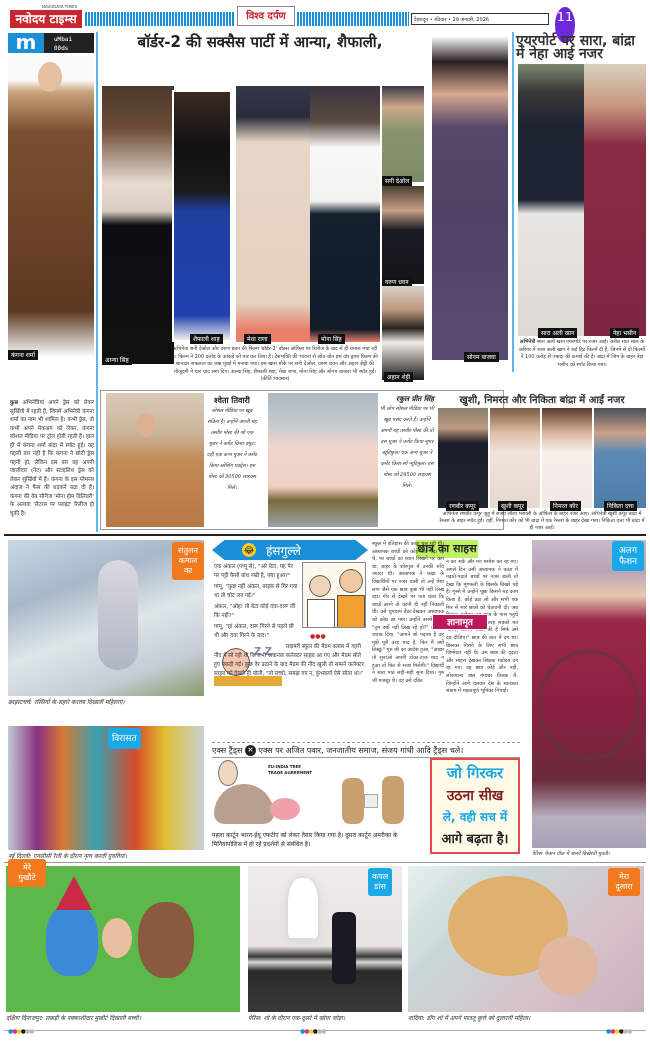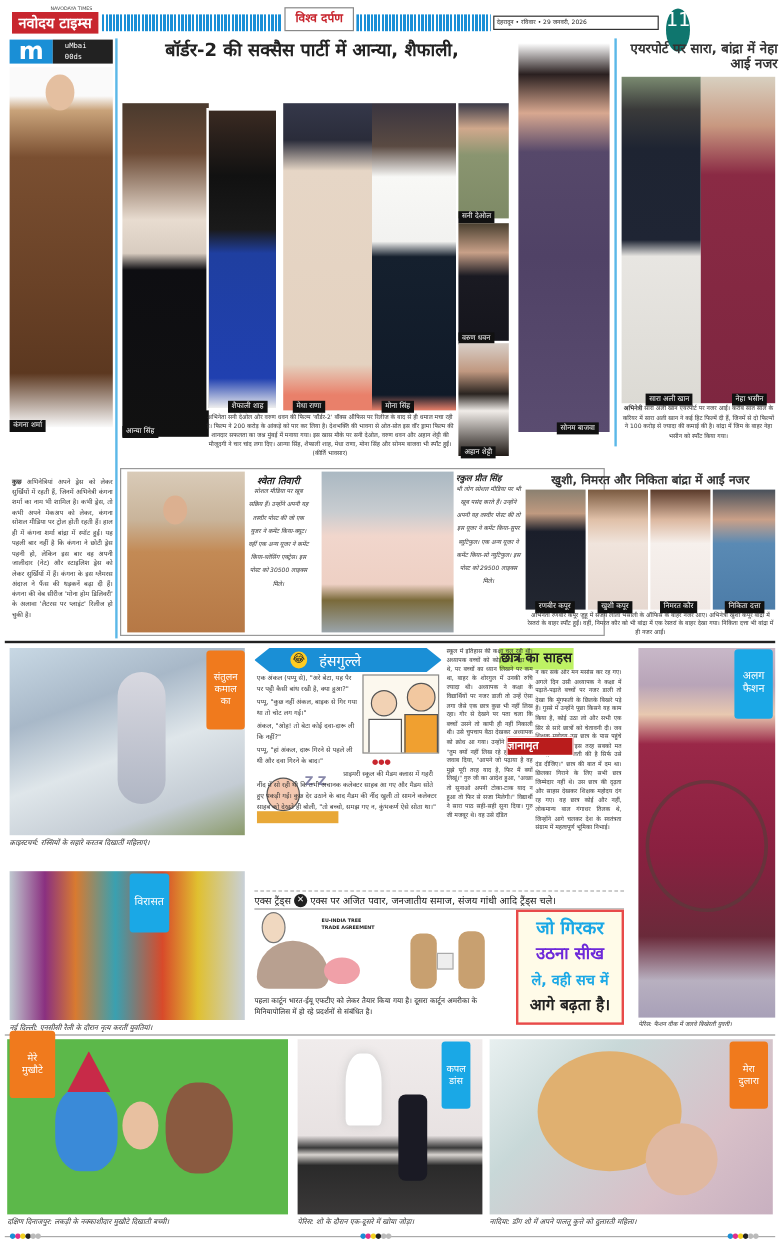--- a/index.html
+++ b/index.html
@@ -2,21 +2,21 @@
 <html><head>
 <meta charset="utf-8">
 <style>
 *{box-sizing:border-box;margin:0;padding:0}
 body{width:650px;height:1043px;background:#fff;font-family:"DejaVu Sans",sans-serif;color:#222;position:relative;overflow:hidden}
 .abs{position:absolute}
 .photo{position:absolute;overflow:hidden}
 .cap{position:absolute;background:#111;color:#fff;font-size:6px;padding:1px 3px;line-height:8px;white-space:nowrap}
 .body-txt{font-size:6px;line-height:9px;color:#333;text-align:justify}
 .italic-txt{font-style:italic;font-size:6px;line-height:11px;color:#333;text-align:center}
-.tag{position:absolute;color:#fff;font-size:11px;line-height:13px;text-align:center;padding:18px 4px;border-radius:3px;font-family:"DejaVu Sans",sans-serif}
+.tag{position:absolute;color:#fff;font-size:11px;line-height:13px;text-align:center;padding:4px 4px;border-radius:3px;font-family:"DejaVu Sans",sans-serif}
 .tag-orange{background:#f07a1d}
 .tag-blue{background:#1aa8e6}
 .hr{position:absolute;height:2px;background:#222}
 .vr{position:absolute;width:2px;background:#5bb8e8}
 </style>
 </head>
 <body>
 
 <div class="abs" style="left:0;top:0;width:650px;height:30px">
   <div class="abs" style="left:42px;top:4px;font-size:4px;color:#444">NAVODAYA TIMES</div>
@@ -24,21 +24,21 @@
     <span>नवोदय टाइम्स</span>
   </div>
   <div class="abs" style="left:85px;top:12px;width:150px;height:14px;background:repeating-linear-gradient(90deg,#1a8fd6 0 2px,#fff 2px 3px)"></div>
   <div class="abs" style="left:237px;top:6px;width:58px;height:20px;border:1px solid #888;background:#fff;color:#c8262e;font-size:10px;font-weight:bold;text-align:center;line-height:18px">
     <span>विश्व दर्पण</span>
   </div>
   <div class="abs" style="left:297px;top:12px;width:112px;height:14px;background:repeating-linear-gradient(90deg,#1a8fd6 0 2px,#fff 2px 3px)"></div>
   <div class="abs" style="left:411px;top:13px;width:138px;height:12px;border:1px solid #333;font-size:5px;line-height:10px;padding-left:2px;white-space:nowrap;overflow:hidden">
     <span>देहरादून • रविवार • 29 जनवरी, 2026</span>
   </div>
-  <div class="abs" style="left:555px;top:7px;width:20px;height:36px;border-radius:50%;background:#0f766e;color:#fff;font-size:16px;text-align:center;line-height:20px">
+  <div class="abs" style="left:555px;top:7px;width:20px;height:36px;border-radius:50%;background:#6d28d9;color:#fff;font-size:13px;text-align:center;line-height:20px">
     <span>11</span>
   </div>
 </div>
 
 <div class="abs" style="left:4px;top:30px;width:90px;height:500px">
   <div class="abs" style="left:4px;top:3px;width:86px;height:20px">
     <div class="abs" style="left:0;top:0;width:36px;height:20px;background:#1a8fd6;color:#fff;font-size:20px;font-weight:bold;text-align:center;line-height:18px">m</div>
     <div class="abs" style="left:36px;top:0;width:50px;height:20px;background:#222;color:#fff;font-family:'DejaVu Sans Mono',monospace;font-size:6px;line-height:9px;padding:1px 0 0 10px">
       <div>uMbai</div>
       <div>00ds</div>
@@ -82,43 +82,43 @@
 
 <div class="photo" style="left:432px;top:36px;width:76px;height:324px;background:linear-gradient(180deg,#fff 0%,#2a2020 8%,#d8a890 18%,#56486a 28%,#504266 55%,#5a4c70 100%)"></div>
 <div class="cap" style="left:464px;top:352px">सोनम बाजवा</div>
 
 <div class="abs body-txt" style="left:172px;top:345px;width:206px;font-size:5px;line-height:7.5px;text-align:center">
   <span>अभिनेता सनी देओल और वरुण धवन की फिल्म 'बॉर्डर-2' बॉक्स ऑफिस पर रिलीज के बाद से ही धमाल मचा रही है। फिल्म ने 200 करोड़ के आंकड़े को पार कर लिया है। देशभक्ति की भावना से ओत-प्रोत इस वॉर ड्रामा फिल्म की शानदार सफलता का जश्न मुंबई में मनाया गया। इस खास मौके पर सनी देओल, वरुण धवन और अहान शेट्टी की मौजूदगी ने चार चांद लगा दिए। आन्या सिंह, शैफाली शाह, मेधा राणा, मोना सिंह और सोनम बाजवा भी स्पॉट हुईं। (कीर्ति भावसार)</span>
 </div>
 
 <div class="vr" style="left:512px;top:32px;height:340px"></div>
 
-<div class="abs" style="left:516px;top:34px;width:132px;text-align:right;font-size:11px;font-weight:bold;line-height:13px;color:#333">
+<div class="abs" style="left:516px;top:34px;width:132px;text-align:left;font-size:14px;font-weight:bold;line-height:13px;color:#333">
   <span>एयरपोर्ट पर सारा, बांद्रा में नेहा आई नजर</span>
 </div>
 <div class="photo" style="left:518px;top:64px;width:66px;height:272px;background:linear-gradient(180deg,#7a8a70 0%,#3a3a3a 10%,#1e2432 22%,#1f2534 50%,#e8e6e2 55%,#dcdad4 100%)"></div>
 <div class="photo" style="left:584px;top:64px;width:62px;height:272px;background:linear-gradient(180deg,#d8d0c0 0%,#c89880 15%,#8a2a44 30%,#7e2640 100%)"></div>
 <div class="cap" style="left:538px;top:328px">सारा अली खान</div>
 <div class="cap" style="left:610px;top:328px">नेहा भसीन</div>
 <div class="abs body-txt" style="left:518px;top:338px;width:128px;font-size:5px;line-height:7.5px;text-align:center">
   <b>अभिनेत्री</b>
   <span>सारा अली खान एयरपोर्ट पर नजर आईं। करीब सात साल के करियर में सारा अली खान ने कई हिट फिल्में दी हैं, जिनमें से दो फिल्मों ने 100 करोड़ से ज्यादा की कमाई की है। बांद्रा में जिम के बाहर नेहा भसीन को स्पॉट किया गया।</span>
 </div>
 
 <div class="abs" style="left:100px;top:390px;width:404px;height:140px;border:1px solid #999"></div>
 <div class="photo" style="left:106px;top:393px;width:98px;height:134px;background:linear-gradient(180deg,#d9cbb8 0%,#c9b49a 30%,#c38a55 50%,#b67845 100%)">
   <div class="abs" style="left:30px;top:20px;width:20px;height:24px;border-radius:50%;background:#dcb090"></div>
 </div>
 <div class="abs" style="left:206px;top:394px;width:52px">
-  <div style="font-size:8px;font-weight:bold;font-style:italic;text-align:center">श्वेता तिवारी</div>
+  <div style="font-size:8px;font-weight:bold;text-align:center">श्वेता तिवारी</div>
   <div class="italic-txt" style="font-size:5px;line-height:11px">सोशल मीडिया पर खूब सक्रिय हैं। उन्होंने अपनी यह तस्वीर पोस्ट की जो एक यूजर ने कमेंट किया-क्यूट। वहीं एक अन्य यूजर ने कमेंट किया-ब्लेसिंग एक्ट्रेस। इस पोस्ट को 30500 लाइक्स मिले।</div>
 </div>
 <div class="photo" style="left:268px;top:393px;width:110px;height:134px;background:linear-gradient(180deg,#aab8c2 0%,#c8ccd0 25%,#f1d6cc 40%,#eed0c4 70%,#7a6a3a 80%,#9aa4aa 100%)"></div>
 <div class="abs" style="left:380px;top:394px;width:54px">
-  <div style="font-size:7px;font-weight:bold;font-style:italic;text-align:left">रकुल प्रीत सिंह</div>
+  <div style="font-size:7px;font-weight:bold;font-style:italic;text-align:right">रकुल प्रीत सिंह</div>
   <div class="italic-txt" style="font-size:5px;line-height:11px">भी लोग सोशल मीडिया पर भी खूब पसंद करते हैं। उन्होंने अपनी यह तस्वीर पोस्ट की तो इस यूजर ने कमेंट किया-सुपर ब्यूटिफुल। एक अन्य यूजर ने कमेंट किया-सो न्यूटिफुल। इस पोस्ट को 29500 लाइक्स मिले।</div>
 </div>
 
 <div class="abs" style="left:438px;top:392px;width:208px;text-align:center;font-size:10px;font-weight:bold;color:#333">
   <span>खुशी, निमरत और निकिता बांद्रा में आईं नजर</span>
 </div>
 <div class="photo" style="left:438px;top:408px;width:50px;height:100px;background:linear-gradient(180deg,#8a8070 0%,#c09a80 20%,#1a1e2a 35%,#222630 100%)"></div>
 <div class="photo" style="left:490px;top:408px;width:50px;height:100px;background:linear-gradient(180deg,#7a5a40 0%,#e0c0a8 25%,#f0e4dc 45%,#e6d8d0 100%)"></div>
 <div class="photo" style="left:542px;top:408px;width:50px;height:100px;background:linear-gradient(180deg,#5a3a2a 0%,#dcb8a0 25%,#f6f0ec 45%,#f0e8e4 100%)"></div>
 <div class="photo" style="left:594px;top:408px;width:52px;height:100px;background:linear-gradient(180deg,#48505a 0%,#caa088 25%,#5a8ab4 45%,#4c7ca8 100%)"></div>
@@ -170,21 +170,21 @@
 
 <div class="abs" style="left:416px;top:540px;width:62px;height:18px;background:#bef264;font-size:11px;font-weight:bold;text-align:center;line-height:18px">
   <span>छात्र का साहस</span>
 </div>
 <div class="abs body-txt" style="left:372px;top:540px;width:72px;height:202px;overflow:hidden;font-size:5px;line-height:7.6px">
   <span>स्कूल में इतिहास की कक्षा चल रही थी। अध्यापक बच्चों को कोई पाठ पढ़ा रहे थे, पर बच्चों का ध्यान लिखने पर कम था, बाहर के शोरगुल में उनकी रुचि ज्यादा थी। अध्यापक ने कक्षा के विद्यार्थियों पर नजर डाली तो उन्हें ऐसा लगा जैसे एक छात्र कुछ भी नहीं लिख रहा। गौर से देखने पर पता चला कि बच्चों उसने तो कापी ही नहीं निकाली थी। उसे चुपचाप बैठा देखकर अध्यापक को क्रोध आ गया। उन्होंने उससे पूछा, "तुम क्यों नहीं लिख रहे हो?" छात्र ने जवाब दिया, "आपने जो पढ़ाया है वह मुझे पूरी तरह याद है, फिर मैं क्यों लिखूं।" गुरु जी का आदेश हुआ, "अच्छा तो सुनाओ अपनी टोका-टाक याद न हुआ तो फिर से सजा मिलेगी।" विद्यार्थी ने सारा पाठ सही-सही सुना दिया। गुरु जी मजबूर थे। वह उसे दंडित</span>
 </div>
 <div class="abs body-txt" style="left:446px;top:558px;width:72px;height:184px;overflow:hidden;font-size:5px;line-height:7.6px">
   <span>न कर सके और मन मसोस कर रह गए। अगले दिन उसी अध्यापक ने कक्षा में पढ़ाते-पढ़ाते बच्चों पर नजर डाली तो देखा कि मूंगफली के छिलके बिखरे पड़े हैं। गुस्से में उन्होंने पूछा किसने यह काम किया है, कोई उठा लो और सभी एक सिर से सारे छात्रों को चेतावनी दी। जब शिक्षक महोदय उस छात्र के पास पहुंचे तो उसने कहा, "इस तरह सबको मत मारिए, जिसने गलती की है सिर्फ उसे दंड दीजिए।" छात्र की बात में दम था। छिलका गिराने के लिए सभी छात्र जिम्मेदार नहीं थे। उस छात्र की दृढ़ता और साहस देखकर शिक्षक महोदय दंग रह गए। वह छात्र कोई और नहीं, लोकमान्य बाल गंगाधर तिलक थे, जिन्होंने आगे चलकर देश के स्वतंत्रता संग्राम में महत्वपूर्ण भूमिका निभाई।</span>
 </div>
-<div class="abs" style="left:422px;top:614px;width:56px;height:16px;background:#b91c1c;border:1px solid #fff;color:#fff;font-size:9px;font-weight:bold;line-height:15px">
+<div class="abs" style="left:432px;top:614px;width:56px;height:16px;background:#be185d;border:1px solid #fff;color:#fff;font-size:9px;font-weight:bold;text-align:center;line-height:15px">
   <span>ज्ञानामृत</span>
 </div>
 
 <div class="abs" style="left:212px;top:742px;width:308px;height:16px;border-top:1px dashed #999;border-bottom:1px solid #999;font-size:8px;line-height:15px;white-space:nowrap">
   <span>एक्स ट्रैंड्स</span>
   <span style="display:inline-block;width:11px;height:11px;border-radius:50%;background:#222;color:#fff;font-size:7px;text-align:center;line-height:11px;vertical-align:middle">✕</span>
   <span>एक्स पर अजित पवार, जनजातीय समाज, संजय गांधी आदि ट्रैंड्स चले।</span>
 </div>
 
 <div class="photo" style="left:212px;top:760px;width:108px;height:68px;background:#fff">
@@ -198,21 +198,21 @@
 </div>
 <div class="photo" style="left:324px;top:760px;width:100px;height:68px;background:#fff">
   <div class="abs" style="left:18px;top:18px;width:22px;height:46px;border-radius:8px;background:#c8a070"></div>
   <div class="abs" style="left:58px;top:16px;width:22px;height:48px;border-radius:8px;background:#c8a070"></div>
   <div class="abs" style="left:40px;top:34px;width:14px;height:14px;background:#eee;border:1px solid #aaa"></div>
 </div>
 <div class="abs" style="left:212px;top:830px;width:216px;font-size:6px;line-height:9px;color:#222">पहला कार्टून भारत-ईयू एफटीए को लेकर तैयार किया गया है। दूसरा कार्टून अमरीका के मिनियापोलिस में हो रहे प्रदर्शनों से संबंधित है।</div>
 
 <div class="abs" style="left:430px;top:758px;width:90px;height:96px;border:2px solid #e84a4a;background:#fffbe8;text-align:center;font-weight:bold;line-height:22px;padding-top:2px">
   <div style="color:#1aa8e6;font-size:15px">जो गिरकर</div>
-  <div style="color:#6d28d9;font-size:14px">उठना सीख</div>
+  <div style="color:#7f1d1d;font-size:14px">उठना सीख</div>
   <div style="color:#1aa8e6;font-size:12px">ले, वही सच में</div>
   <div style="color:#222;font-size:13px">आगे बढ़ता है।</div>
 </div>
 
 <div class="photo" style="left:532px;top:540px;width:114px;height:308px;background:linear-gradient(180deg,#c8b8c8 0%,#b8a4b8 10%,#e8c8b0 18%,#9a2848 26%,#8a2040 55%,#6a2a3a 78%,#b8b0c0 90%,#a8a0b8 100%)">
   <div class="abs" style="left:6px;top:110px;width:102px;height:110px;border-radius:50%;border:3px solid #5a3a3a;opacity:.7"></div>
 </div>
 <div class="tag tag-blue" style="left:612px;top:541px;width:32px;font-size:9px;line-height:11px">
   <div>अलग</div>
   <div>फैशन</div>

